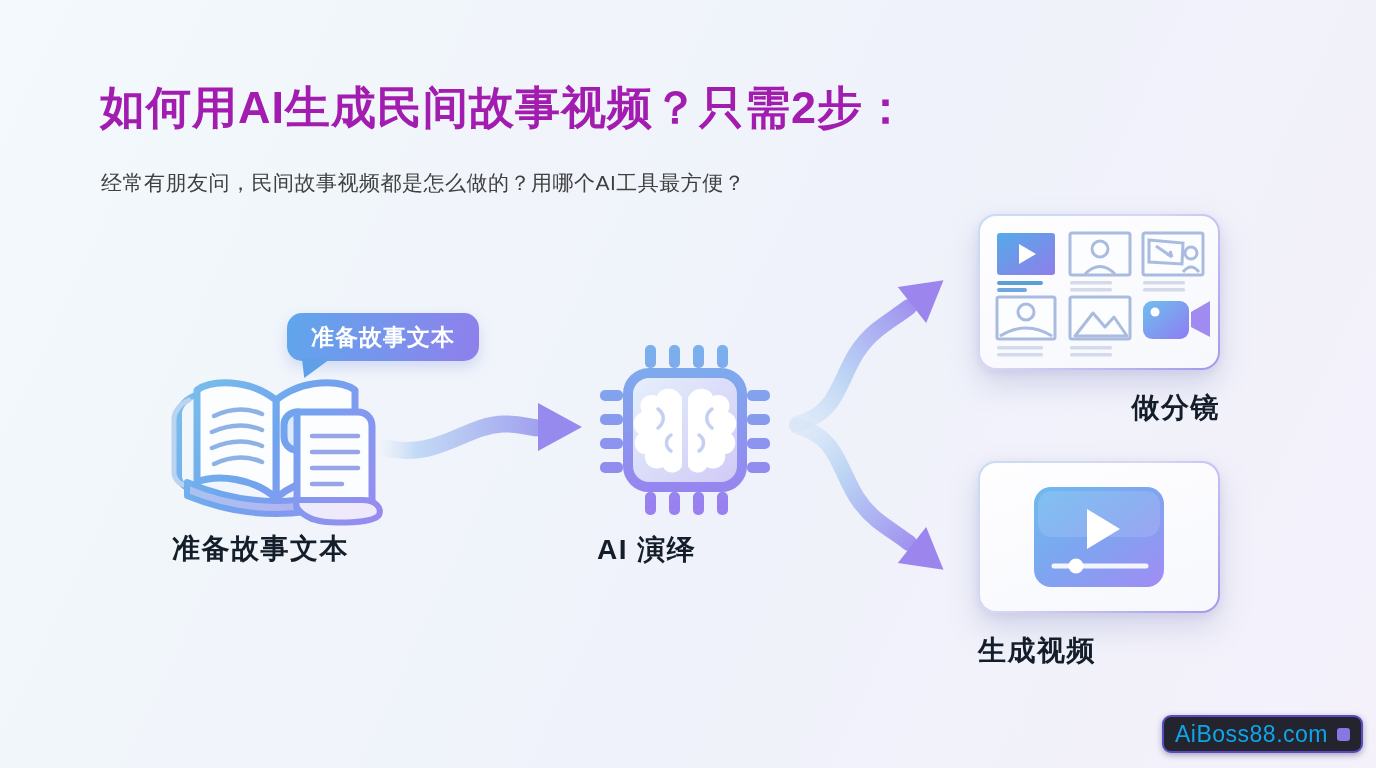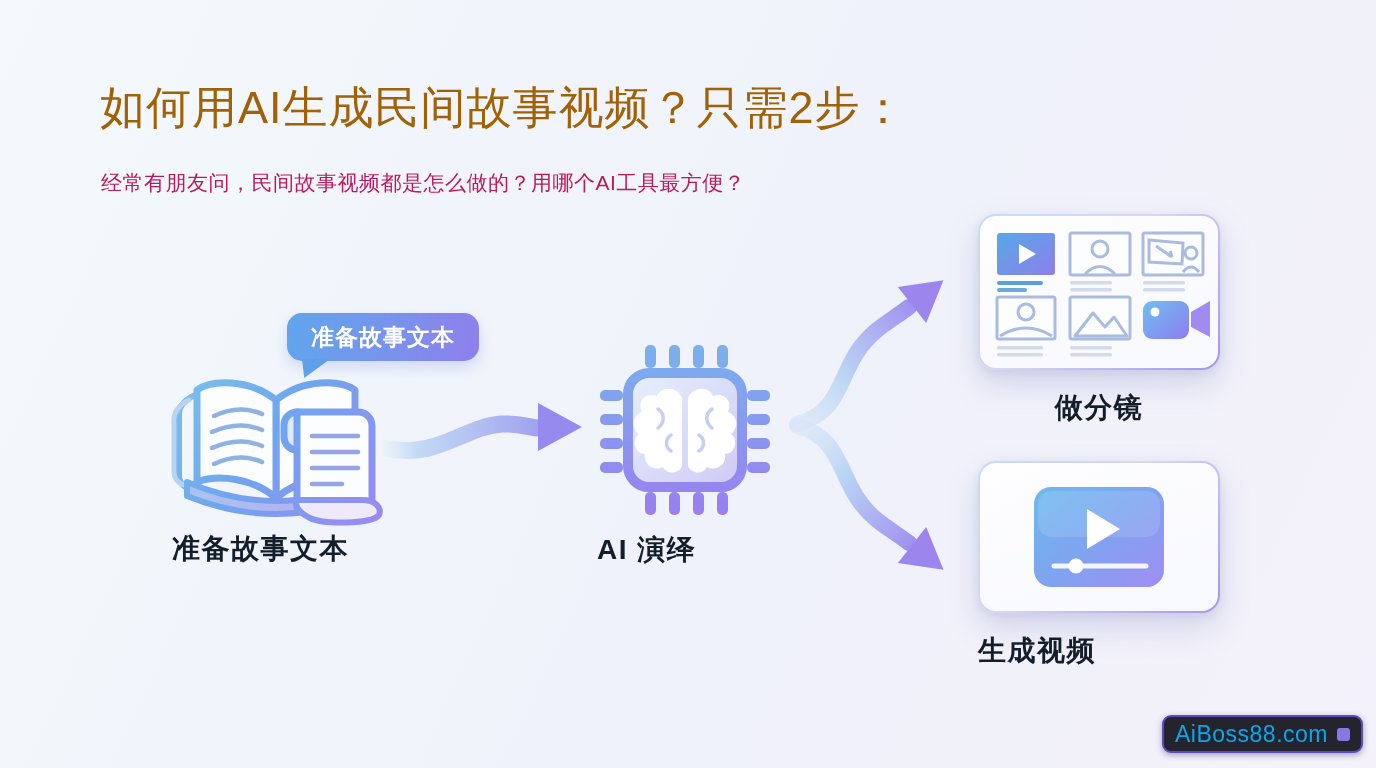--- a/index.html
+++ b/index.html
@@ -7,25 +7,25 @@
   body {
     font-family:"Liberation Sans","DejaVu Sans",sans-serif;
     position:relative;
     background:linear-gradient(115deg,#F3F9FC 0%,#EFF2FA 55%,#F4F1FB 100%);
   }
   .abs { position:absolute; }
 
   
   .page-title {
     left:100px; top:78px;
-    font-size:45px; font-weight:400; color:#a16207; letter-spacing:1px;
+    font-size:45px; font-weight:700; color:#a21caf; letter-spacing:1px;
   }
   .page-subtitle {
     left:101px; top:169px;
-    font-size:21px; font-weight:500; color:#be185d; letter-spacing:.5px;
+    font-size:21px; font-weight:500; color:#404040; letter-spacing:.5px;
   }
 
   
   .tooltip {
     left:287px; top:313px; width:192px; height:48px;
     background:linear-gradient(100deg,#5FA6EC 0%,#7A92EC 55%,#8F7FEC 100%);
     border-radius:15px;
     display:flex; align-items:center; justify-content:center;
     color:#fff; font-size:23px; font-weight:700; letter-spacing:1px;
     box-shadow:0 6px 14px rgba(110,130,220,.25);
@@ -36,21 +36,21 @@
     background:#5FA0E9;
     clip-path:polygon(8% 100%, 0 0, 100% 0);
   }
 
   
   .step-label {
     font-size:28px; font-weight:700; color:#141e2a; letter-spacing:1.5px;
   }
   .lbl-book  { left:172px; top:530px; width:222px; }
   .lbl-chip  { left:597px; top:531px; width:176px; text-align:left; }
-  .lbl-out1  { left:978px; top:389px; width:242px; text-align:center; }
+  .lbl-out1  { left:978px; top:389px; width:242px; text-align:right; }
   .lbl-out2  { left:978px; top:632px; width:242px; text-align:left; }
 
   
   .card {
     border:2px solid transparent; border-radius:18px;
     background:
       linear-gradient(160deg,#FEFEFF, #F7F8FD) padding-box,
       linear-gradient(135deg,#C6DDF4 0%,#D9D4F3 45%,#A694EC 100%) border-box;
     box-shadow:0 14px 30px rgba(128,138,190,.28), 0 3px 8px rgba(128,138,190,.14);
   }

